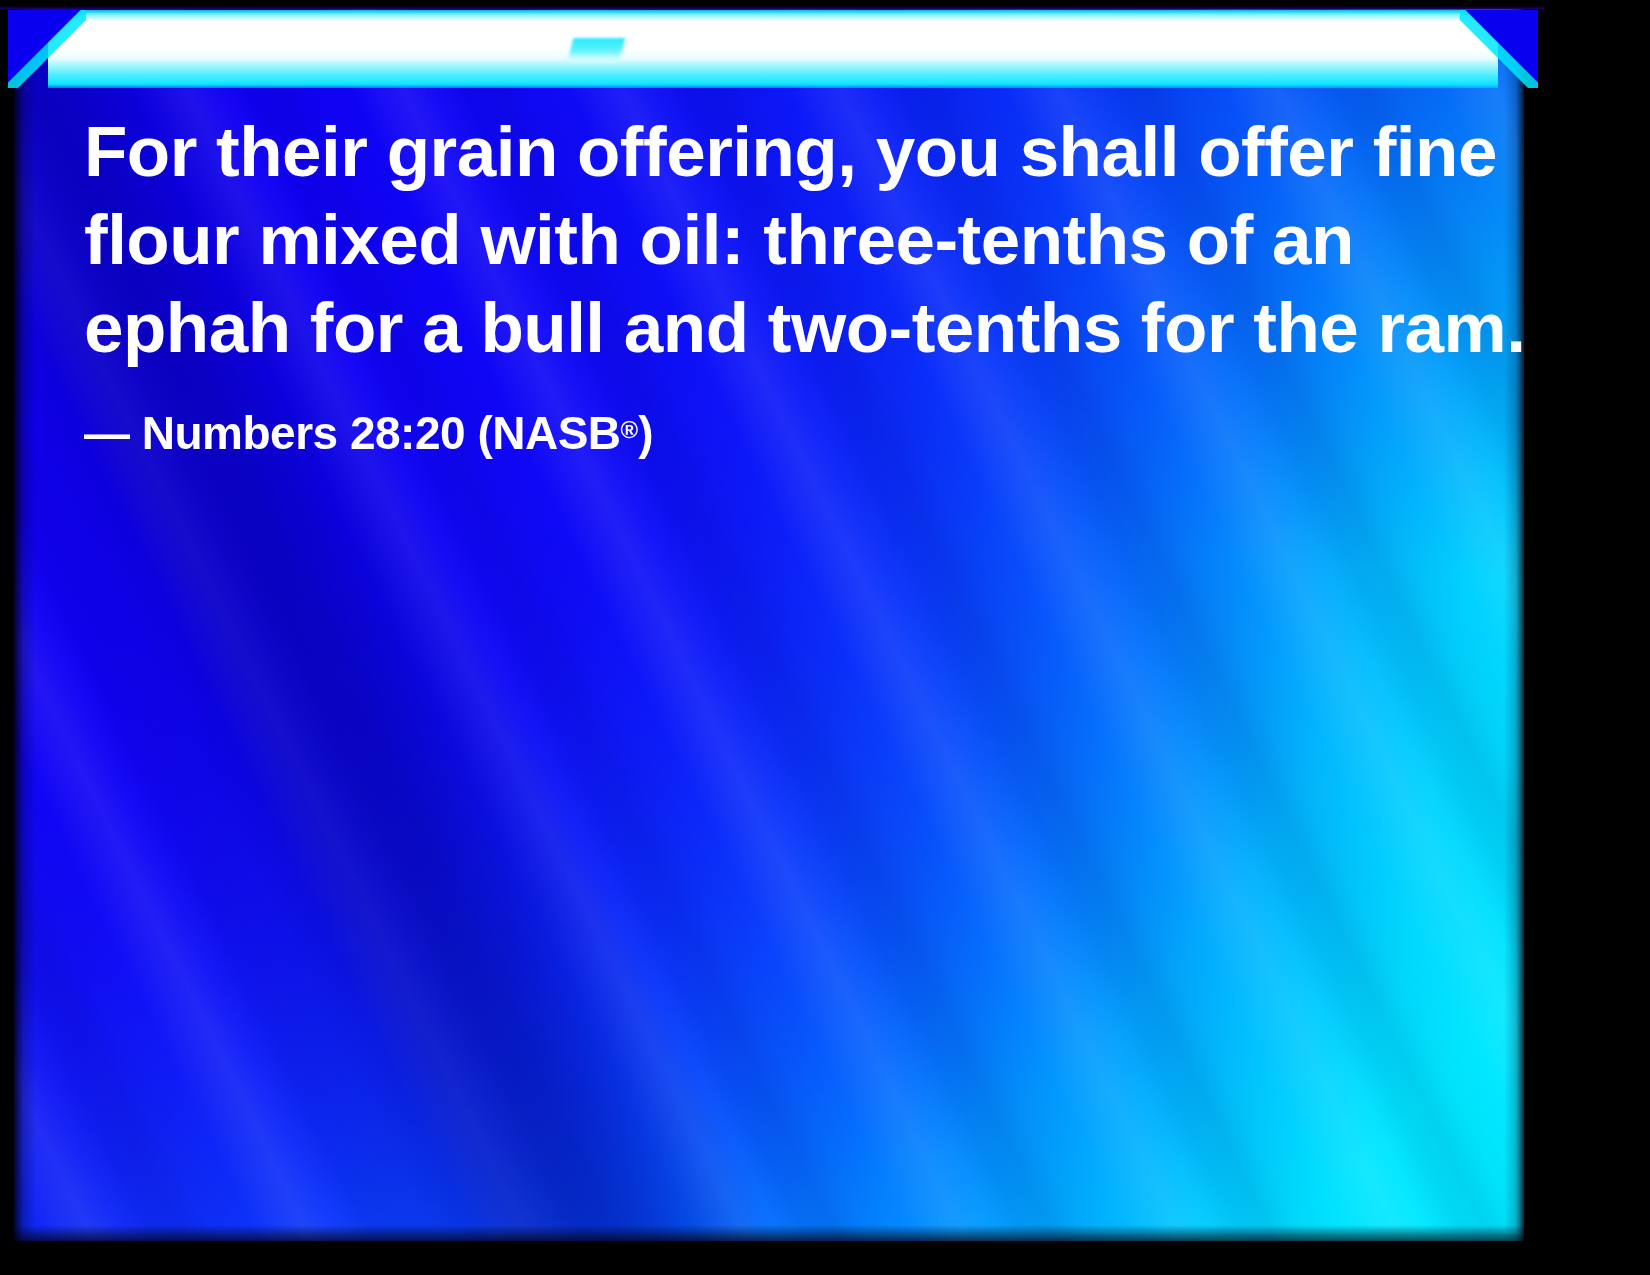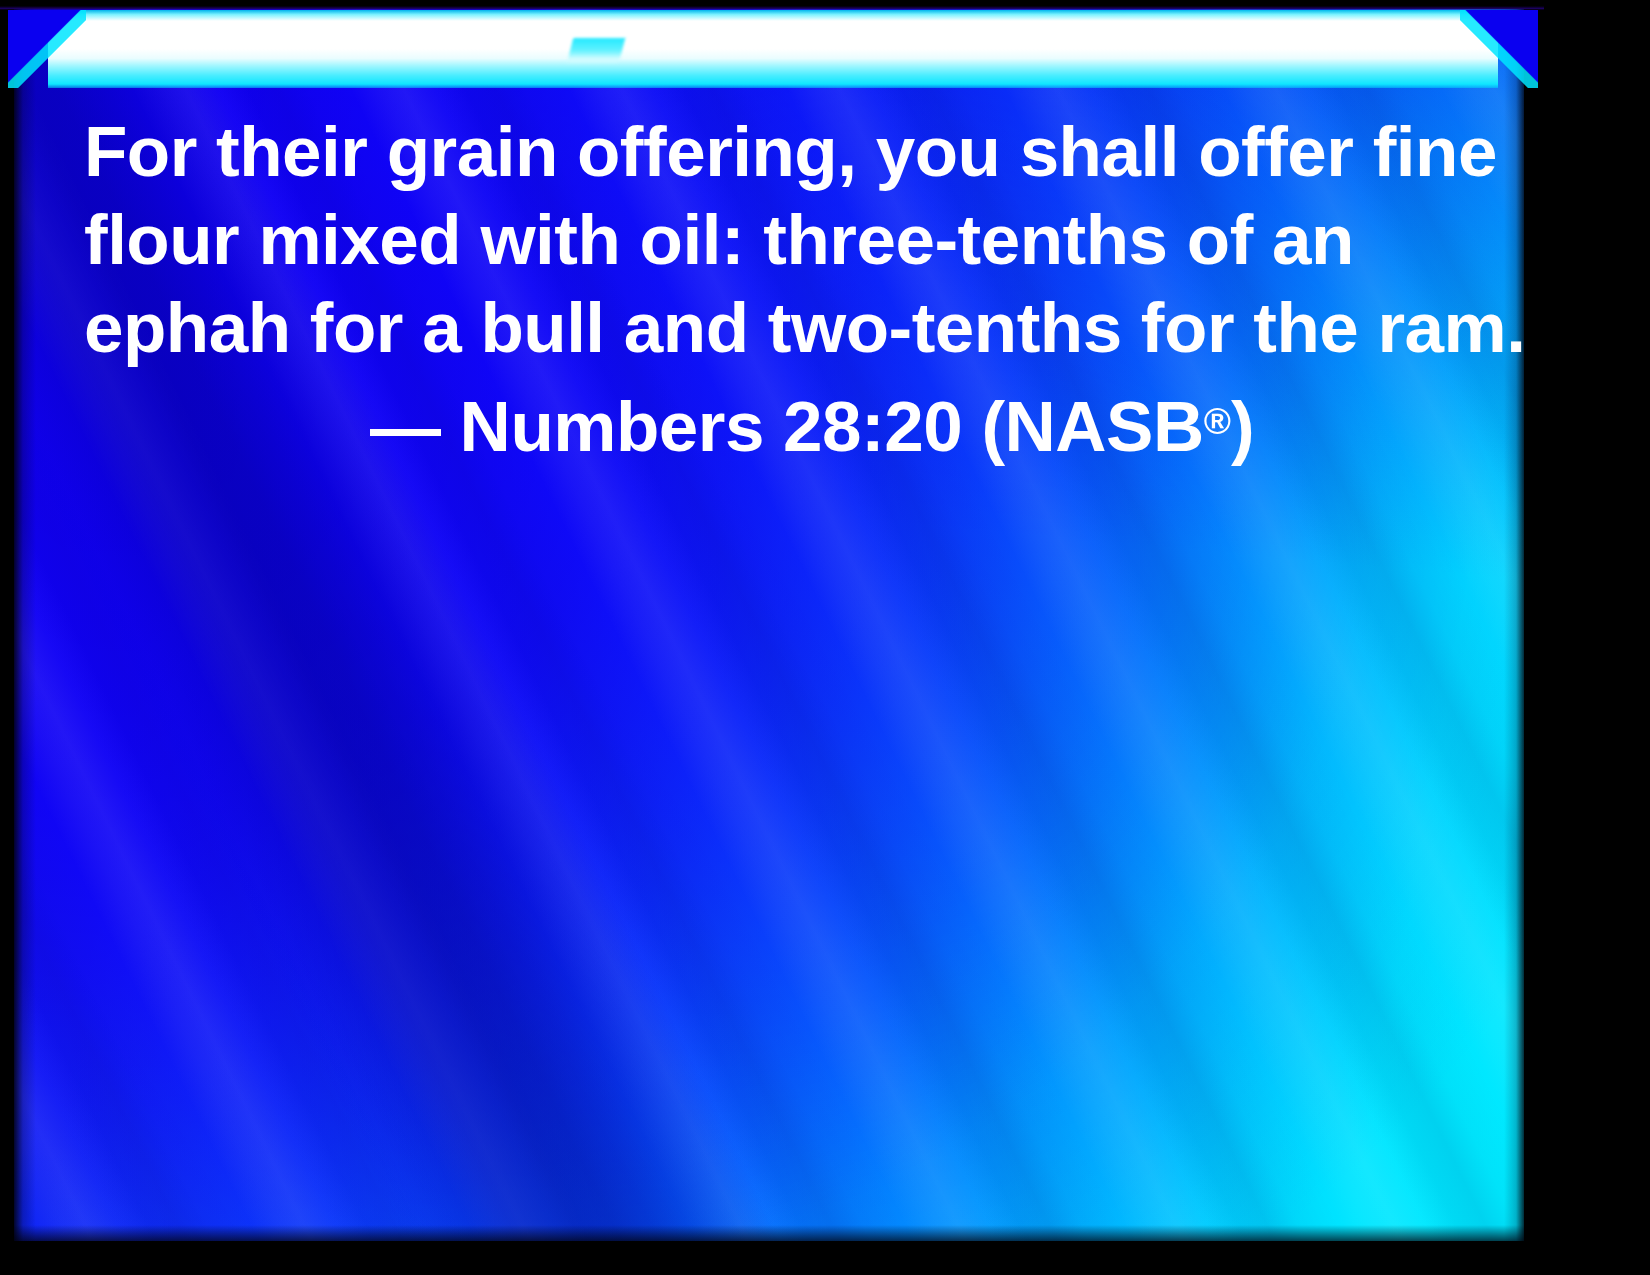--- a/index.html
+++ b/index.html
@@ -206,24 +206,24 @@
     letter-spacing: -0.5px;
     white-space: pre-line;
     text-rendering: optimizeLegibility;
   }
 
   .attribution {
     margin: 0;
     padding-top: 14px;
     color: #ffffff;
     font-weight: bold;
-    font-size: 71px;
-    line-height: 72px;
+    font-size: 46px;
+    line-height: 88px;
     letter-spacing: -0.5px;
-    text-align: center;
+    text-align: left;
     padding-right: 14px;
   }
 
   .attribution .reg {
     font-size: 0.52em;
     vertical-align: 0.46em;
     letter-spacing: 0;
   }
 </style>
 </head>

